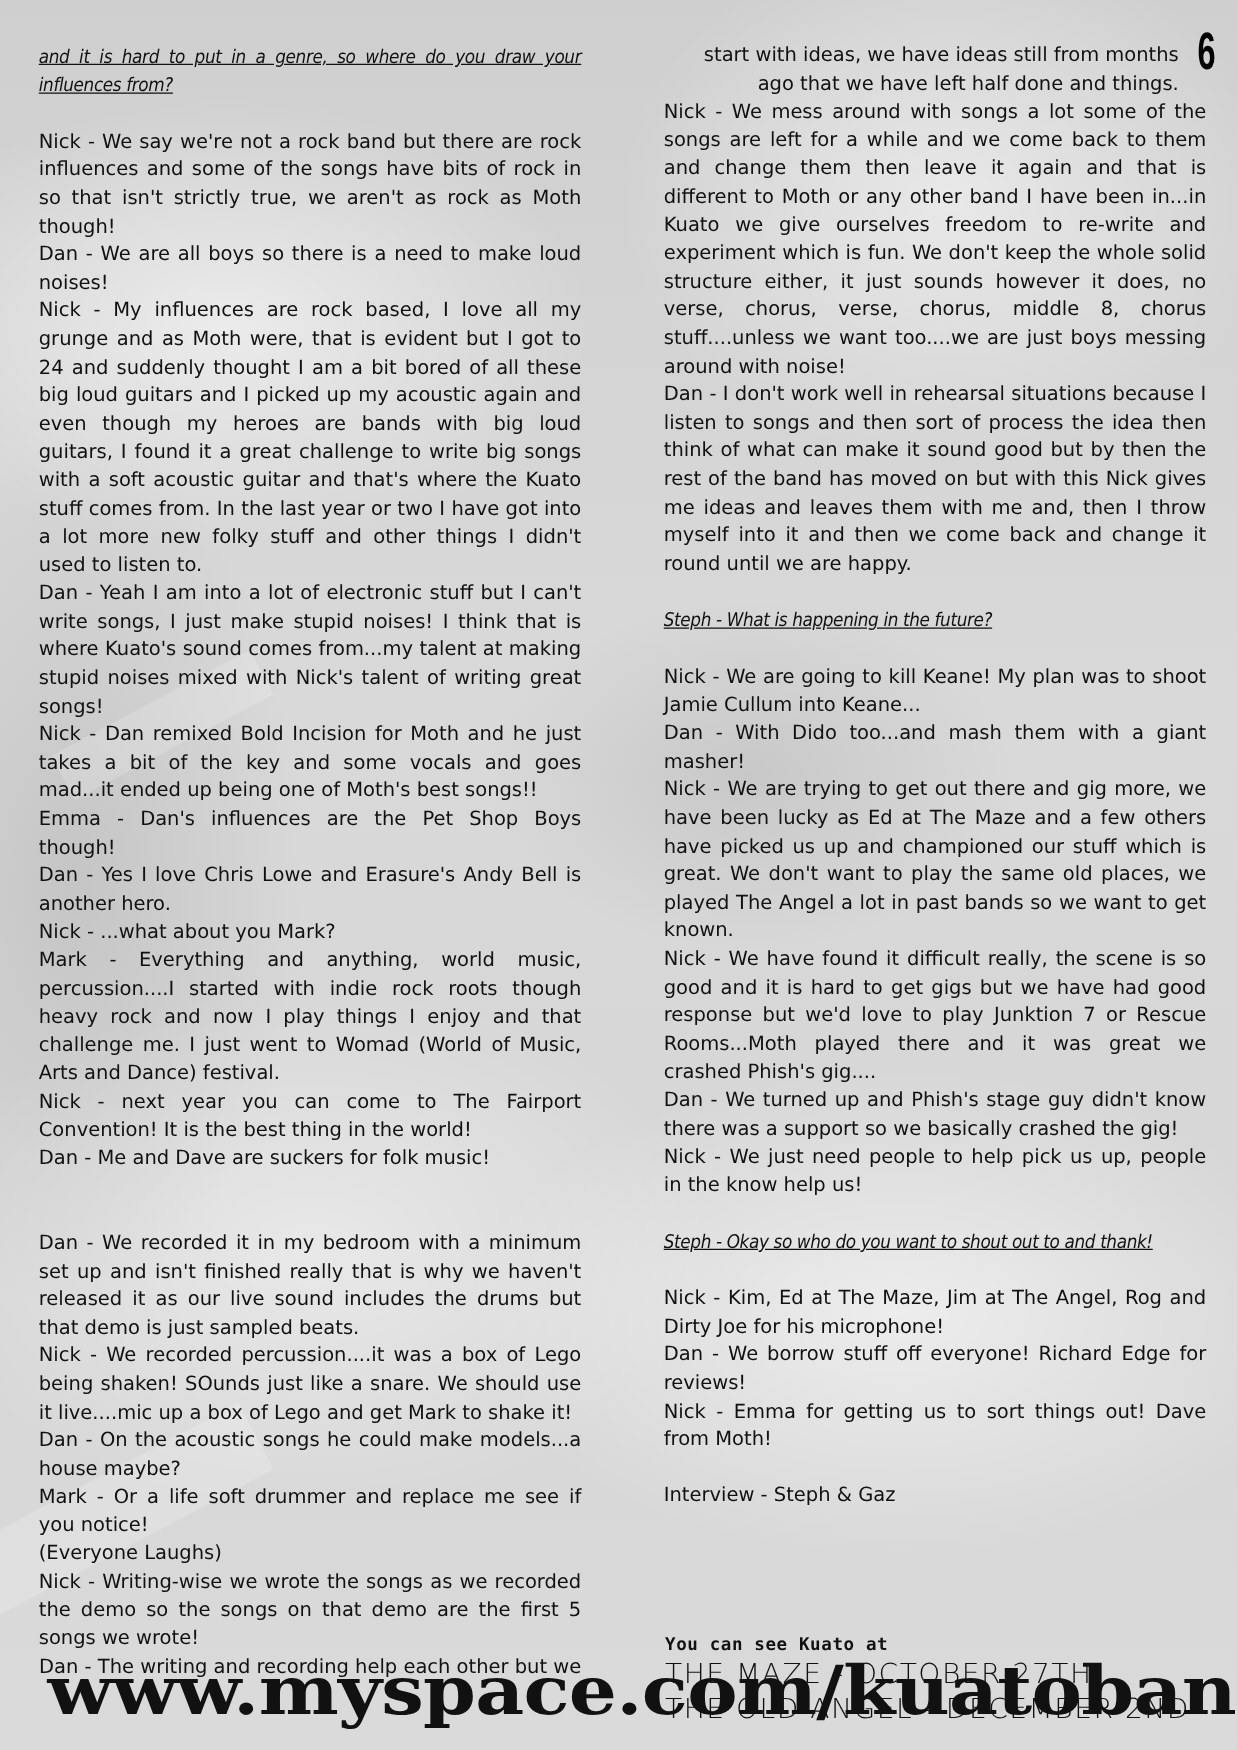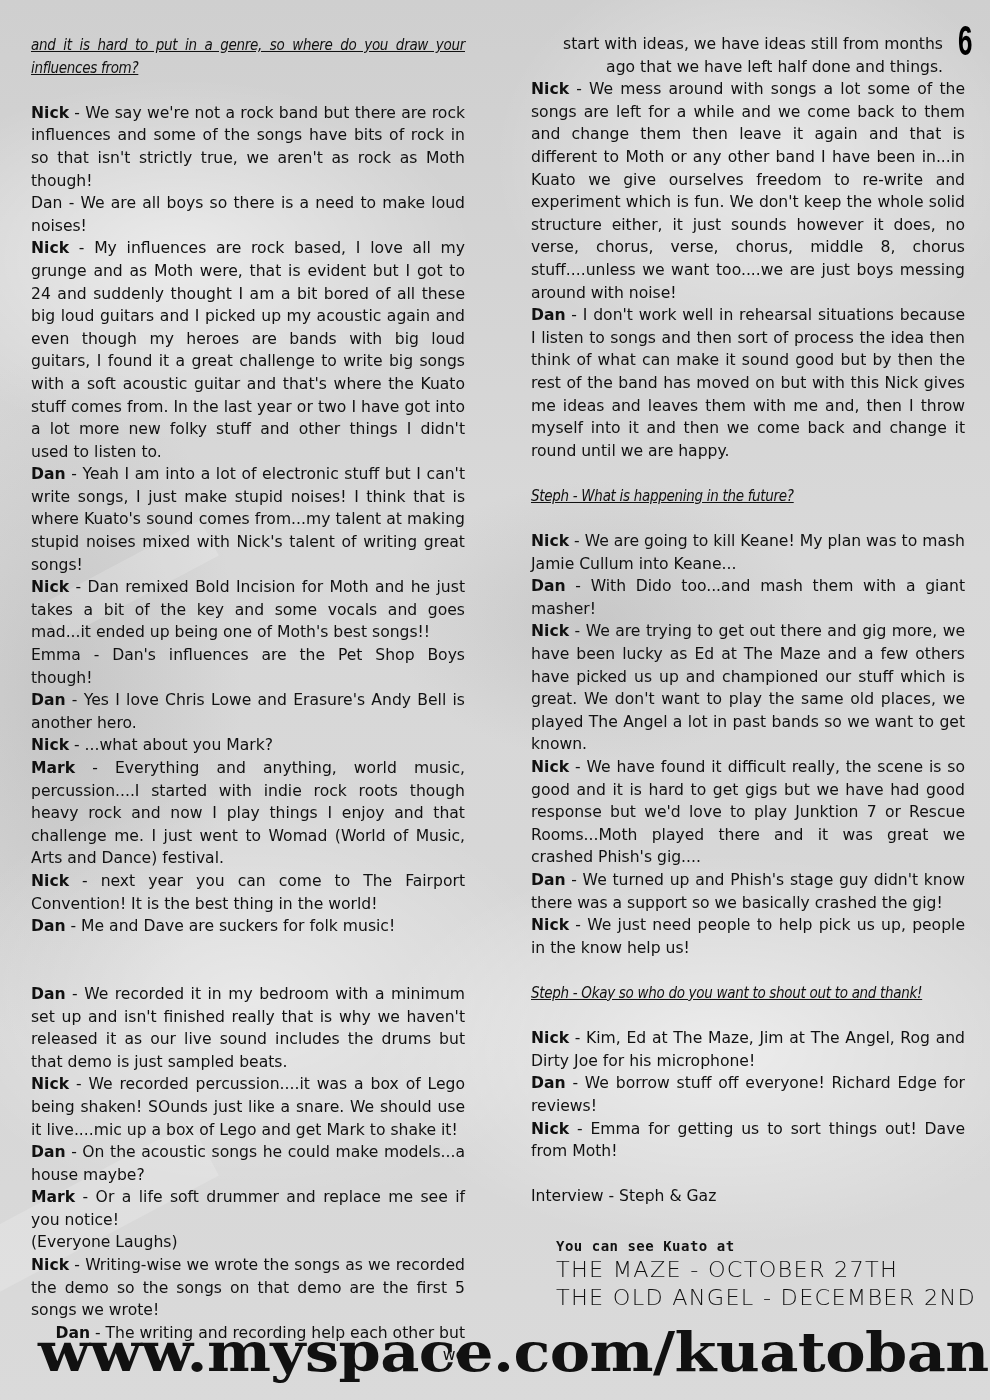--- a/index.html
+++ b/index.html
@@ -23,38 +23,38 @@
   .deco-stripe {
     position:absolute; background:rgba(255,255,255,0.18); transform:rotate(-28deg);
   }
   .col {
     position:absolute; top:34px; width:434px;
     font-size:15.6px; line-height:22.6px; text-align:justify;
   }
   .col.left { left:31px; }
   .col.right { left:531px; top:33px; }
   .para { margin:0; }
-  .speaker { font-weight:bold; }
+  .speaker { font-weight:normal; }
   .question {
     font-family: "DejaVu Sans Condensed", "DejaVu Sans", sans-serif;
     font-style: italic; font-stretch: condensed;
     font-size:15px; line-height:22.6px; margin:0; text-align:justify;
     letter-spacing:-0.3px;
     text-decoration:underline;
   }
   .gap { height:22.6px; }
   .center { text-align:left; }
   .page-num {
     position:absolute; left:958px; top:20px;
     font-family:"Liberation Sans", sans-serif; font-weight:bold;
     font-size:42px; line-height:42px; transform:scaleX(0.62); transform-origin:left top;
     color:#000;
   }
   .gigs {
-    position:absolute; left:532px; top:1238px;margin-left:24px;
+    position:absolute; left:532px; top:1308px;
   }
   .gigs .intro {
     font-family:"DejaVu Sans Mono", monospace; font-size:14px; font-weight:bold;
     letter-spacing:0.5px; margin-bottom:2px;
   }
   .gigs .gig {
     font-family:"DejaVu Sans", sans-serif; font-size:22px; line-height:28px;
     letter-spacing:1.2px; font-weight:200; transform:scaleX(1.02); transform-origin:left;
   }
   .footer-url {
@@ -103,21 +103,21 @@
 
 <div class="col right">
   <p class="para" style="text-align:right;padding-right:22px"><span>start with ideas, we have ideas still from months ago that we have left half done and things.</span></p>
   <p class="para"><span class="speaker">Nick</span><span> - We mess around with songs a lot some of the songs are left for a while and we come back to them and change them then leave it again and that is different to Moth or any other band I have been in...in Kuato we give ourselves freedom to re-write and experiment which is fun. We don't keep the whole solid structure either, it just sounds however it does, no verse, chorus, verse, chorus, middle 8, chorus stuff....unless we want too....we are just boys messing around with noise!</span></p>
   <p class="para"><span class="speaker">Dan</span><span> - I don't work well in rehearsal situations because I listen to songs and then sort of process the idea then think of what can make it sound good but by then the rest of the band has moved on but with this Nick gives me ideas and leaves them with me and, then I throw myself into it and then we come back and change it round until we are happy.</span></p>
 
   <div class="gap"></div>
   <p class="question">Steph - What is happening in the future?</p>
   <div class="gap"></div>
 
-  <p class="para"><span class="speaker">Nick</span><span> - We are going to kill Keane! My plan was to mash Jamie Cullum into Keane...</span></p>
+  <p class="para"><span class="speaker">Nick</span><span> - We are going to kill Keane! My plan was to shoot Jamie Cullum into Keane...</span></p>
   <p class="para"><span class="speaker">Dan</span><span> - With Dido too...and mash them with a giant masher!</span></p>
   <p class="para"><span class="speaker">Nick</span><span> - We are trying to get out there and gig more, we have been lucky as Ed at The Maze and a few others have picked us up and championed our stuff which is great. We don't want to play the same old places, we played The Angel a lot in past bands so we want to get known.</span></p>
   <p class="para"><span class="speaker">Nick</span><span> - We have found it difficult really, the scene is so good and it is hard to get gigs but we have had good response but we'd love to play Junktion 7 or Rescue Rooms...Moth played there and it was great we crashed Phish's gig....</span></p>
   <p class="para"><span class="speaker">Dan</span><span> - We turned up and Phish's stage guy didn't know there was a support so we basically crashed the gig!</span></p>
   <p class="para"><span class="speaker">Nick</span><span> - We just need people to help pick us up, people in the know help us!</span></p>
 
   <div class="gap"></div>
   <p class="question">Steph - Okay so who do you want to shout out to and thank!</p>
   <div class="gap"></div>
 

